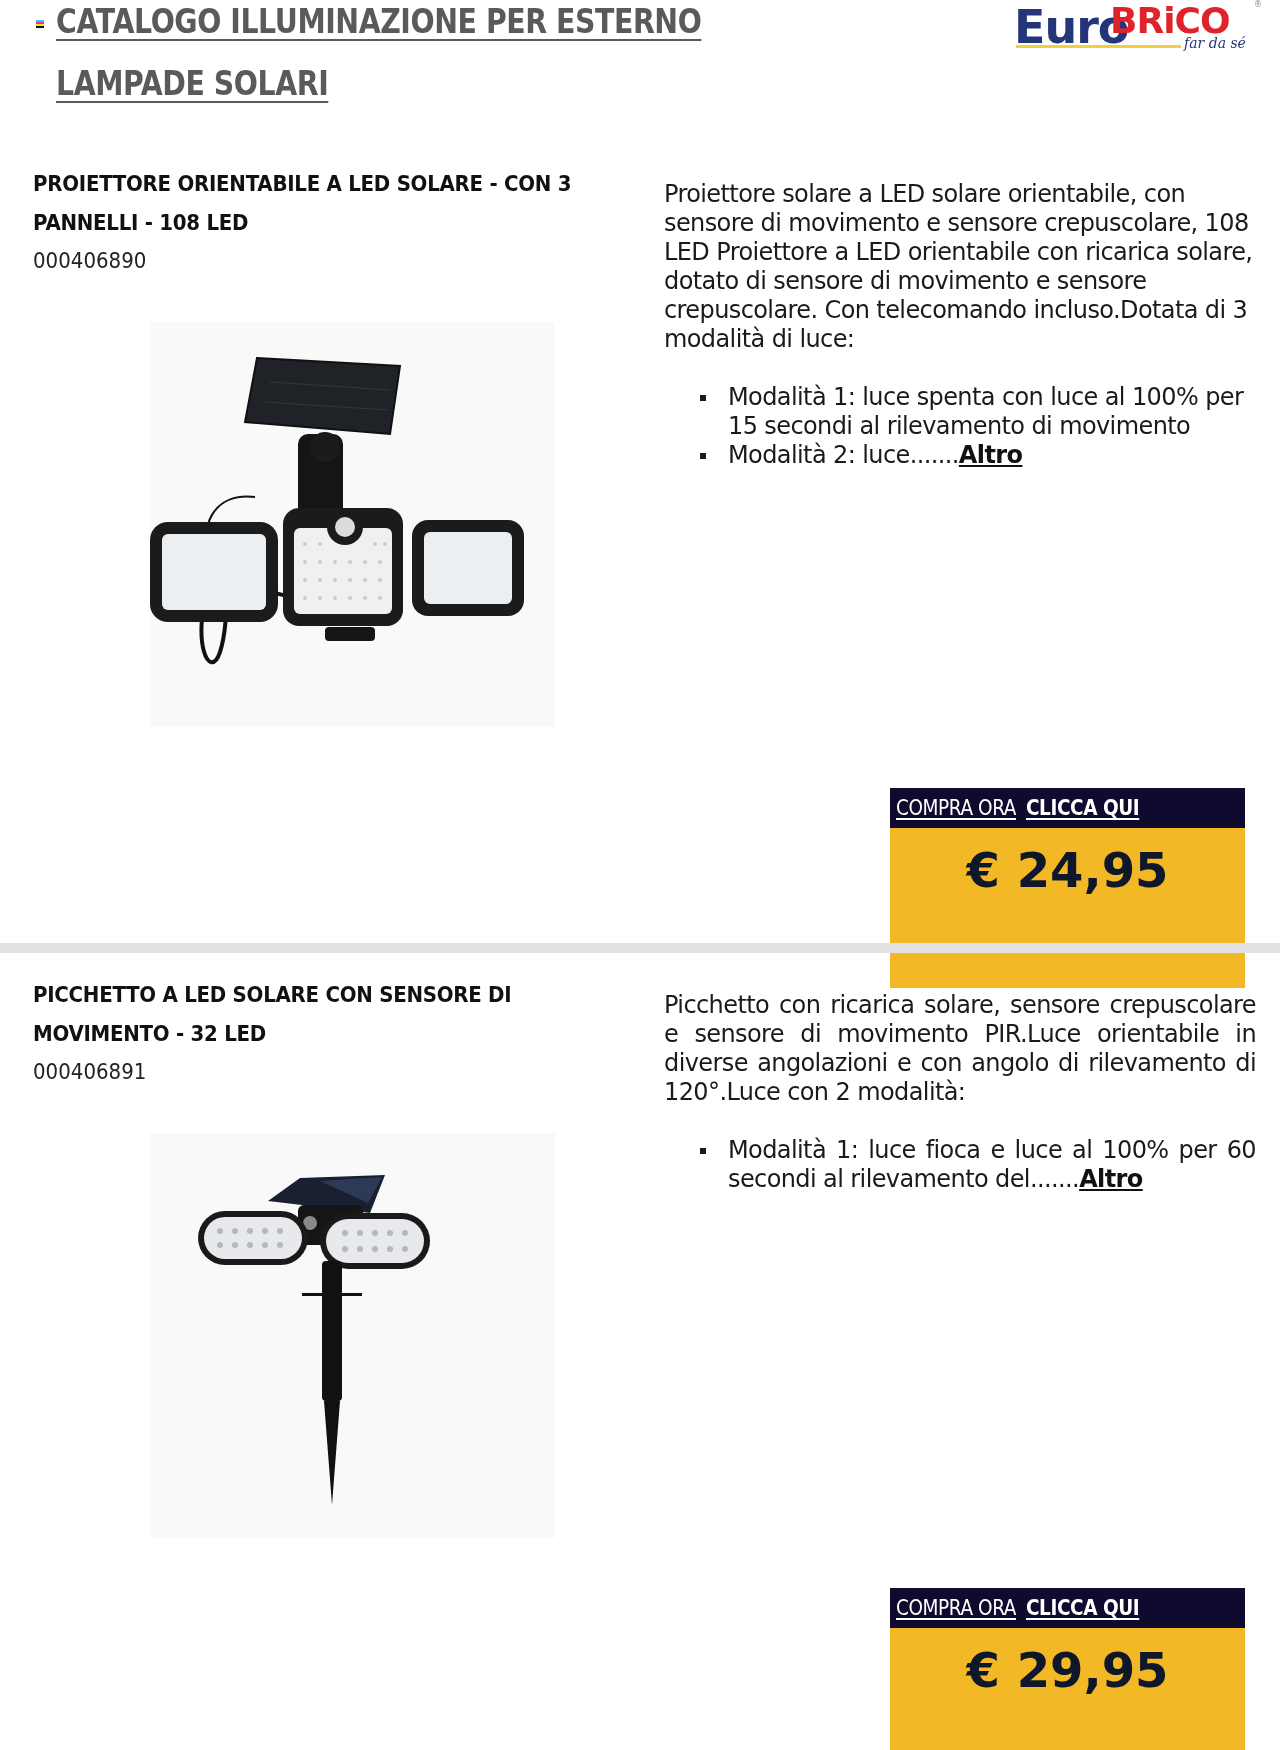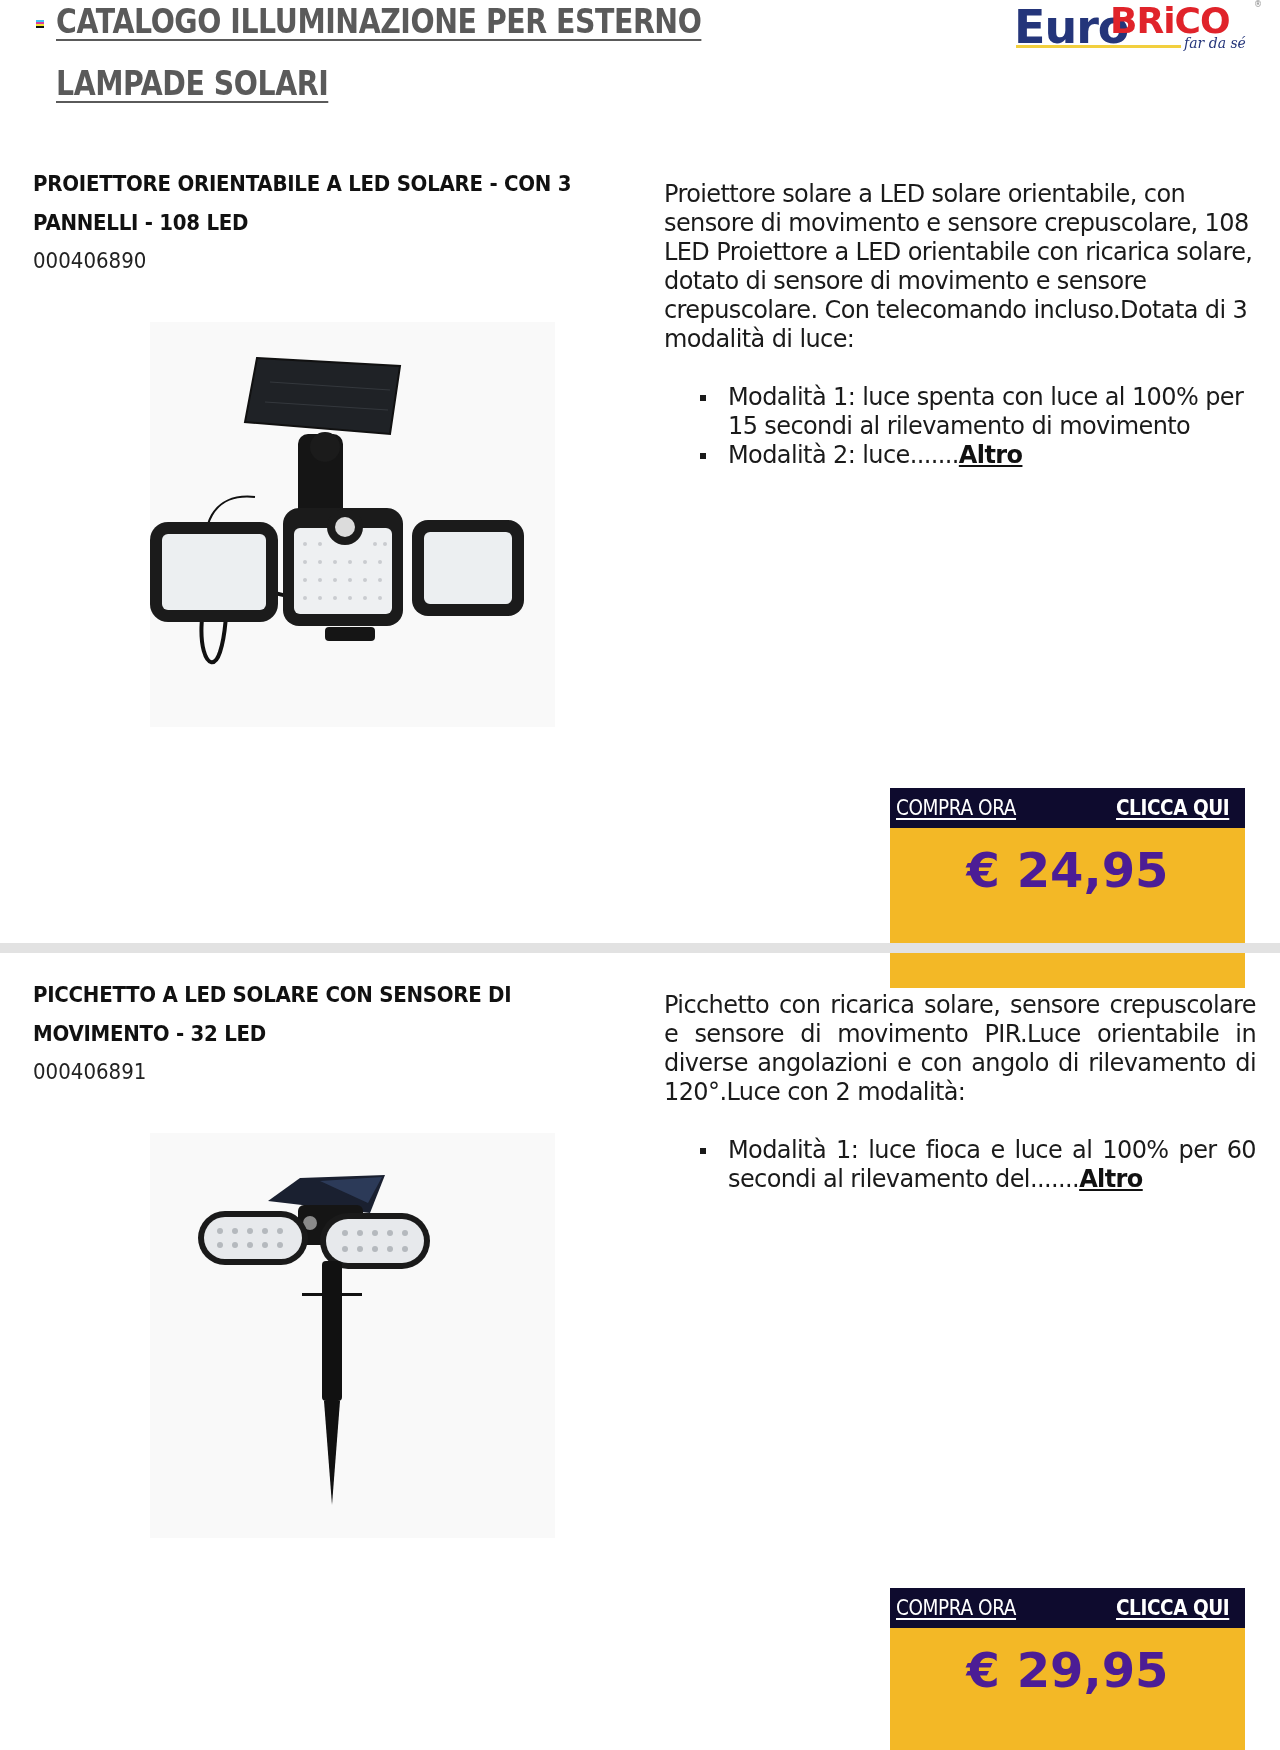--- a/index.html
+++ b/index.html
@@ -29,25 +29,25 @@
     .product-desc.justify p { text-align: justify; text-align-last: left; }
     .product-desc ul { list-style: none; margin-top: 29px; padding-left: 64px; }
     .product-desc li { position: relative; }
     .product-desc li::before { content: ""; position: absolute; left: -28px; top: 12px; width: 6px; height: 6px; background: #1a1a1a; }
     .product-desc.justify li { text-align: justify; text-align-last: left; }
     .altro-link { font-weight: bold; color: #111; text-decoration: underline; cursor: pointer; }
 
     .product-image { position: absolute; left: 150px; width: 405px; height: 405px; background: #f9f9f9; }
 
     .buy-box { position: absolute; left: 890px; width: 355px; }
-    .buy-header { height: 40px; background: #0e0b2e; padding-left: 6px; display: flex; align-items: center; gap: 10px; justify-content: space-between; }
+    .buy-header { height: 40px; background: #0e0b2e; padding-left: 6px; display: flex; align-items: center; gap: 10px; }
     .buy-compra { color: #ffffff; font-family: "DejaVu Sans", sans-serif; font-size: 21px; text-decoration: underline; text-underline-offset: 3px; transform: scaleX(0.88); transform-origin: left center; white-space: nowrap; letter-spacing: -0.5px; cursor: pointer; }
     .buy-clicca { color: #ffffff; font-family: "DejaVu Sans", sans-serif; font-weight: bold; font-size: 21px; text-decoration: underline; text-underline-offset: 3px; white-space: nowrap; letter-spacing: -0.5px; margin-left: -16px; transform: scaleX(0.88); transform-origin: left center; cursor: pointer; }
     .buy-body { background: #f3b826; display: flex; justify-content: center; }
-    .price { font-family: "DejaVu Sans", sans-serif; font-weight: bold; font-size: 48px; color: #4c1d95; margin-top: 14px; letter-spacing: 0px; }
+    .price { font-family: "DejaVu Sans", sans-serif; font-weight: bold; font-size: 48px; color: #0f172a; margin-top: 14px; letter-spacing: 0px; }
 
     .divider { position: absolute; left: 0; top: 943px; width: 1280px; height: 10px; background: #e2e2e2; }
   </style>
 </head>
 <body>
 
 <div class="page-header">
   <div class="cmyk-mark">
     <span style="background:#3fc3f0"></span>
     <span style="background:#d63ea0"></span>

